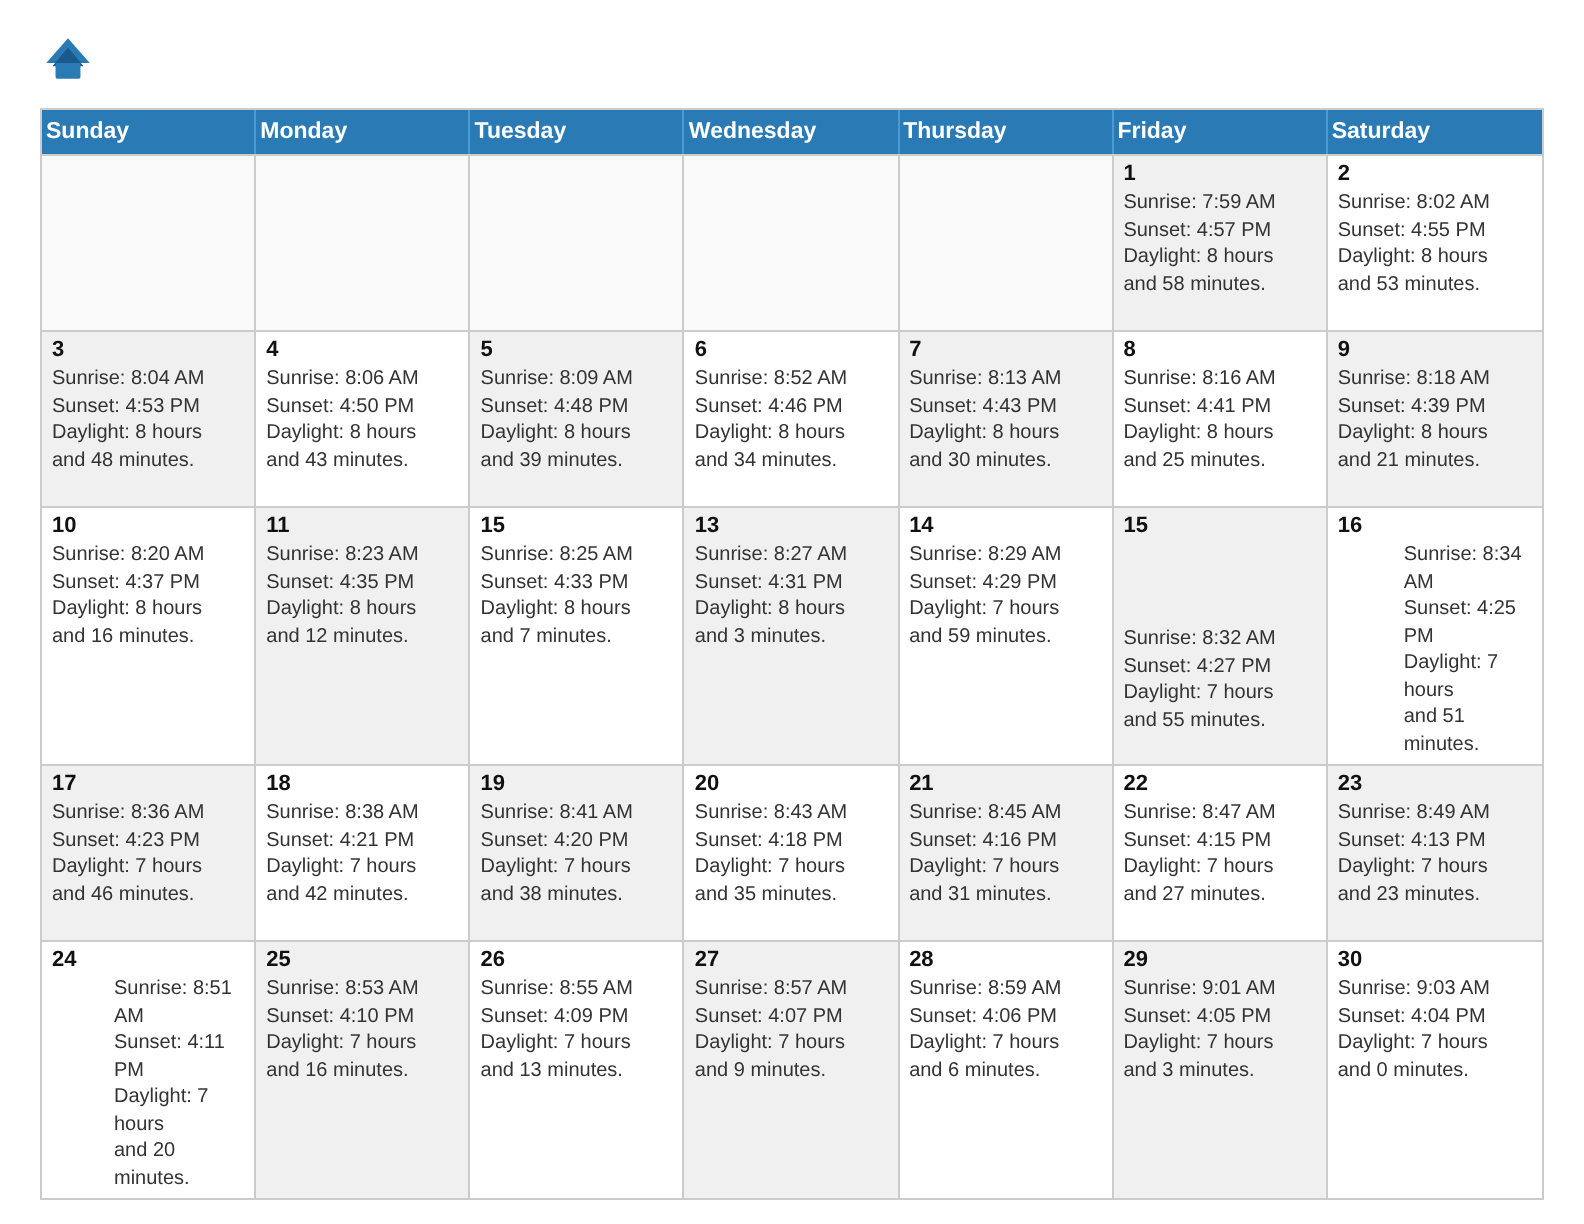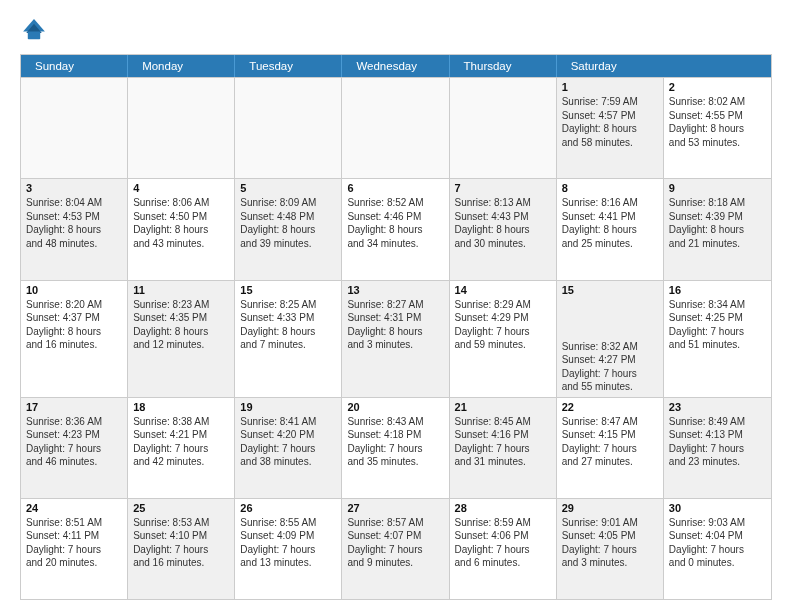--- a/index.html
+++ b/index.html
@@ -61,22 +61,22 @@
       border: 1px solid #ccc;
     }
     .cal-header-row {
       display: grid;
       grid-template-columns: repeat(7, 1fr);
       background: #2a7ab5;
     }
     .cal-header-cell {
       color: #fff;
       font-size: 11.5px;
-      font-weight: normal;
-      padding: 5px 14px;
+      font-weight: bold;
+      padding: 5px 2px;
       border-right: 1px solid #4a9ad4;
     }
     .cal-header-cell:last-child { border-right: none; }
     .cal-body {
       flex: 1;
       display: flex;
       flex-direction: column;
     }
     .cal-row {
       display: grid;
@@ -129,20 +129,21 @@
     </div>
   </div>
 
   <div class="calendar">
     <div class="cal-header-row">
     <div class="cal-header-cell">Sunday</div>
         <div class="cal-header-cell">Monday</div>
         <div class="cal-header-cell">Tuesday</div>
         <div class="cal-header-cell">Wednesday</div>
         <div class="cal-header-cell">Thursday</div>
+        <div class="cal-header-cell">Friday</div>
         <div class="cal-header-cell">Saturday</div>
       </div>
     <div class="cal-body">
     <div class="cal-row">
           <div class="cal-cell empty"></div>
           <div class="cal-cell empty"></div>
           <div class="cal-cell empty"></div>
           <div class="cal-cell empty"></div>
           <div class="cal-cell empty"></div>
           <div class="cal-cell shaded">
@@ -249,21 +250,21 @@
           </div>
           <div class="cal-cell shaded">
             <div class="day-num">15</div>
             <div class="day-info" style="white-space: pre-line; margin-top: 44px;">Sunrise: 8:32 AM
 Sunset: 4:27 PM
 Daylight: 7 hours
 and 55 minutes.</div>
           </div>
           <div class="cal-cell">
             <div class="day-num">16</div>
-            <div class="day-info" style="white-space: pre-line;">Sunrise: 8:34 AM
+            <div class="day-info" style="white-space: pre-line; margin-left: 33px;">Sunrise: 8:34 AM
 Sunset: 4:25 PM
 Daylight: 7 hours
 and 51 minutes.</div>
           </div>
         </div>
         <div class="cal-row">
           <div class="cal-cell shaded">
             <div class="day-num">17</div>
             <div class="day-info" style="white-space: pre-line;">Sunrise: 8:36 AM
 Sunset: 4:23 PM
@@ -309,21 +310,21 @@
             <div class="day-num">23</div>
             <div class="day-info" style="white-space: pre-line;">Sunrise: 8:49 AM
 Sunset: 4:13 PM
 Daylight: 7 hours
 and 23 minutes.</div>
           </div>
         </div>
         <div class="cal-row">
           <div class="cal-cell">
             <div class="day-num">24</div>
-            <div class="day-info" style="white-space: pre-line;">Sunrise: 8:51 AM
+            <div class="day-info" style="white-space: pre-line; margin-left: 31px;">Sunrise: 8:51 AM
 Sunset: 4:11 PM
 Daylight: 7 hours
 and 20 minutes.</div>
           </div>
           <div class="cal-cell shaded">
             <div class="day-num">25</div>
             <div class="day-info" style="white-space: pre-line;">Sunrise: 8:53 AM
 Sunset: 4:10 PM
 Daylight: 7 hours
 and 16 minutes.</div>

